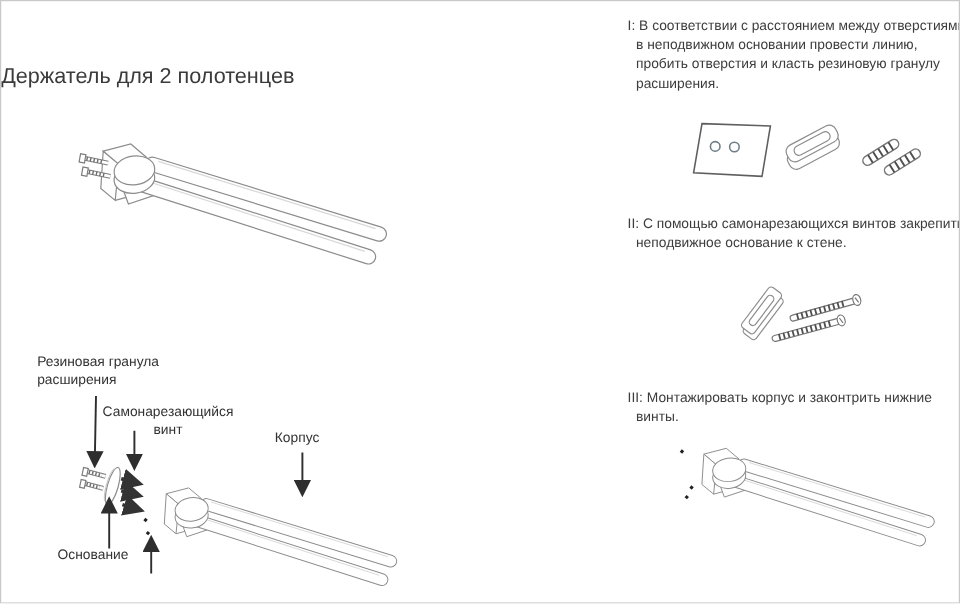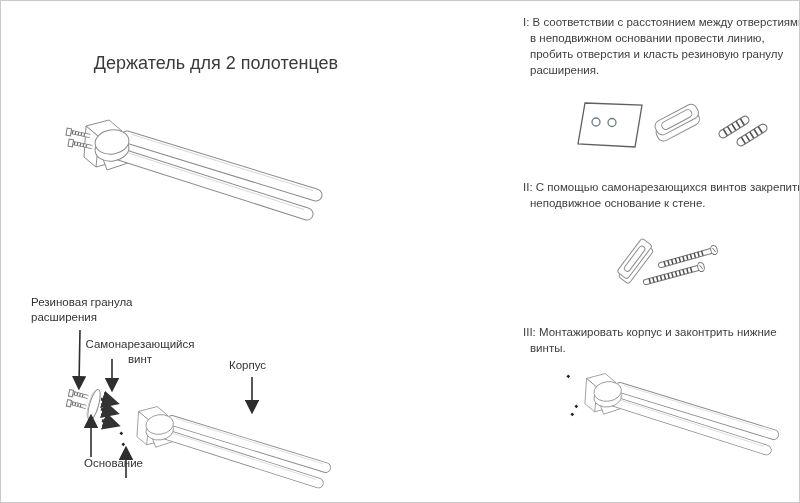--- a/index.html
+++ b/index.html
@@ -7,33 +7,33 @@
     position:relative;width:800px;height:503px;background:#ffffff;
     font-family:"Liberation Sans",sans-serif;color:#3c3c3c;overflow:hidden;
     border:1px solid #c9c9c9;box-sizing:border-box;
   }
   .abs{position:absolute;}
   #header-band{
     left:0;top:0;width:427px;height:37px;background:#d9d9d9;
     border-bottom:1px solid #bdbdbd;display:flex;align-items:center;justify-content:center;
   }
   #page-title{font-size:19px;color:#3b3b3b;letter-spacing:.2px;}
-  #subtitle{left:0;top:52px;width:430px;text-align:center;font-size:18px;color:#3b3b3b;}
+  #subtitle{left:0;top:52px;width:430px;text-align:left;font-size:18px;color:#3b3b3b;}
   .step-text{
     left:522px;width:278px;font-size:11.5px;line-height:16px;color:#3d3d3d;
     padding-left:7px;text-indent:-7px;
   }
   #step1-text{top:13px;}
   #step2-text{top:178px;}
   #step3-text{top:323px;}
   .part-label{font-size:11.5px;line-height:15px;color:#333;}
   #label-rubber{left:30px;top:294px;width:118px;}
   #label-screw{left:84px;top:336px;width:110px;text-align:center;}
   #label-body{left:228px;top:357px;width:60px;}
-  #label-base{left:47px;top:455px;width:80px;margin-left:36px;}
+  #label-base{left:47px;top:455px;width:80px;}
   #label-lock{left:116px;top:479px;width:110px;}
   svg.illus{position:absolute;pointer-events:none;}
 </style>
 </head>
 <body>
 
 <div id="page">
 
   <svg width="0" height="0" style="position:absolute" aria-hidden="true">
     <defs>

